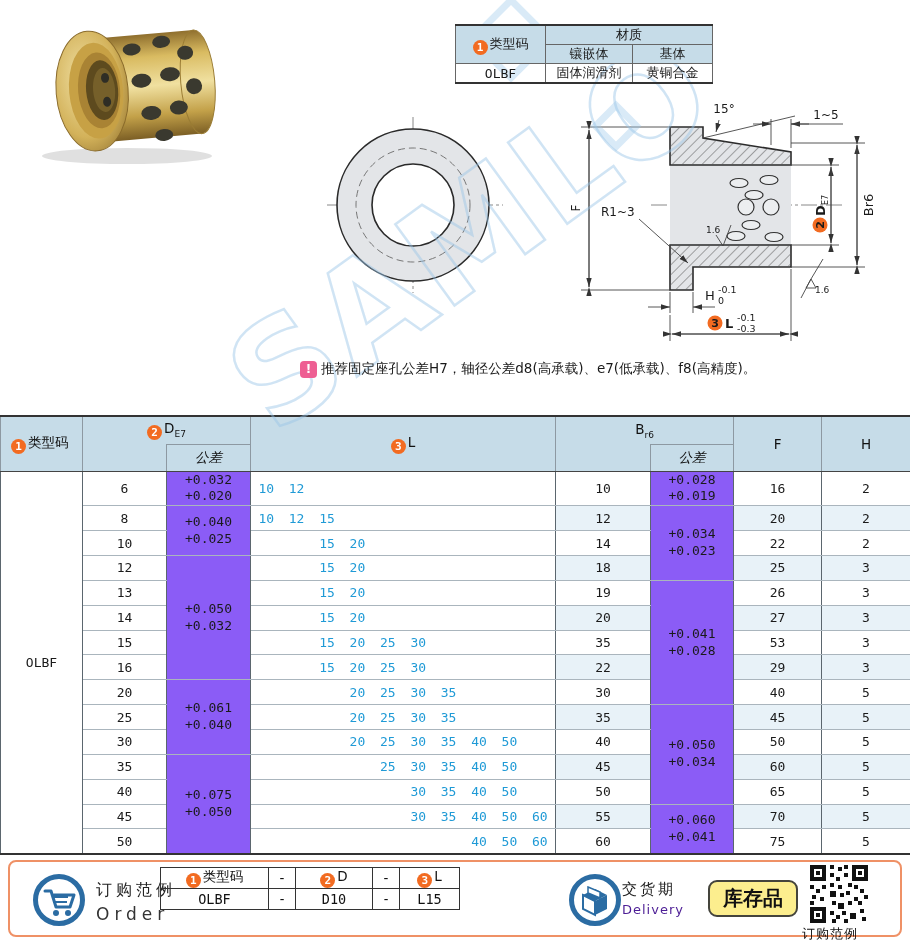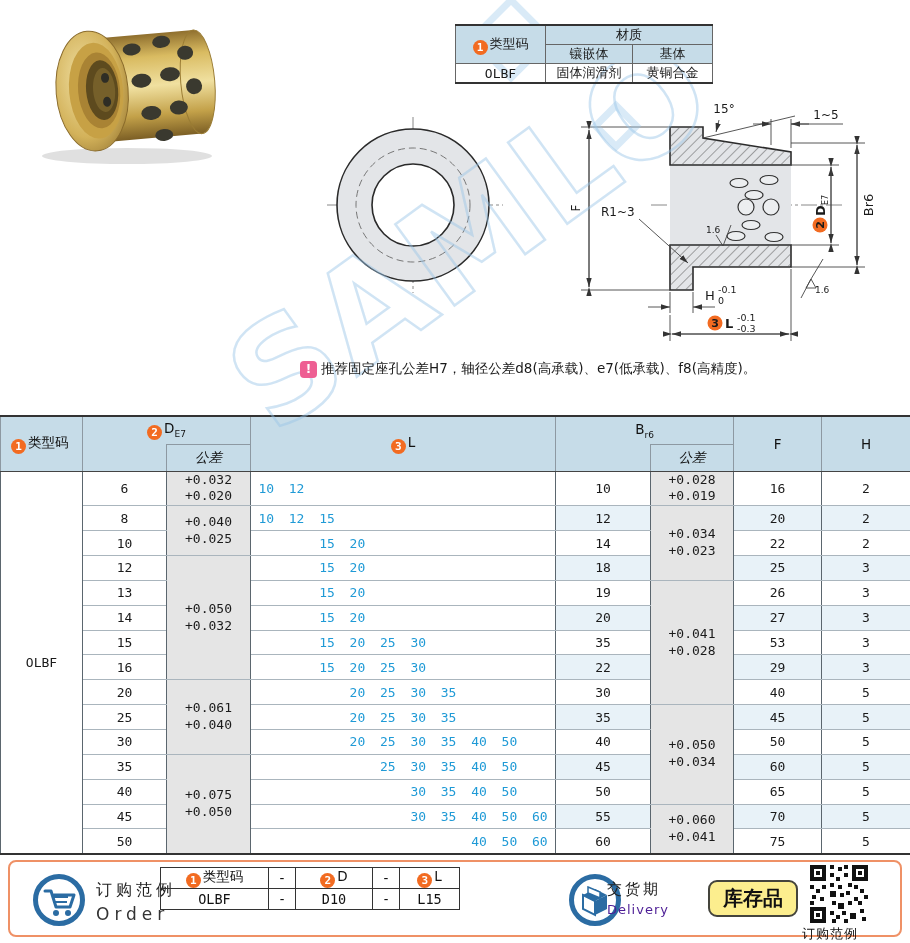--- a/index.html
+++ b/index.html
@@ -52,39 +52,39 @@
   .spec th.sub-empty { border-top:none; background:#c6dce8; }
   .spec thead tr.h2 th { border-bottom:1.5px solid #444; }
   .spec th[rowspan] { border-bottom:1.5px solid #444; }
   .spec sub { font-size:9px; }
   .spec tbody tr { height:24.87px; }
   .spec td { font-size:13px; text-align:center; color:#1a1a1a;
     border-top:1px solid #aab5bd; border-bottom:1px solid #aab5bd;
     border-left:1px solid #5b666e; border-right:1px solid #5b666e; }
   .typecode-cell { font-size:14px; color:#1f9ad6; font-family:"DejaVu Sans Mono",monospace; background:#fff; }
   .d-val { color:#1f9ad6; font-family:"DejaVu Sans Mono",monospace; }
-  .tol { font-size:12px; line-height:1.3; font-family:"DejaVu Sans Mono",monospace; background:#e5e5e5; }
+  .tol { font-size:12px; line-height:1.3; font-family:"DejaVu Sans Mono",monospace; background:#8b5cf6; }
   .num { font-family:"DejaVu Sans Mono",monospace; }
   .shade { background:#e8f2f8; }
   .l-cellwrap { padding:0; }
   .l-grid { display:grid; grid-template-columns:repeat(10,1fr); width:100%; }
   .l-val { color:#1f9ad6; font-family:"DejaVu Sans Mono",monospace; font-size:13px; text-align:center; }
 
   
   .footer { position:absolute; left:8px; top:860px; width:894px; height:77px;
     border:2px solid #ef9166; border-radius:8px; background:#fff; z-index:4; }
   .cart-icon { position:absolute; left:22px; top:11px; }
   .order-text { position:absolute; left:86px; top:18px; }
   .order-text .cn { font-size:16px; letter-spacing:4px; color:#222; }
   .order-text .en { font-size:17px; letter-spacing:5px; color:#333; margin-top:3px; }
   .order-table { position:absolute; left:150px; top:5px; border-collapse:collapse; table-layout:fixed; }
   .order-table td { border:1px solid #333; text-align:center; font-size:13.5px; height:21px; color:#111; }
   .order-table .pname { font-weight:bold; font-size:14px; }
   .deliv-icon { position:absolute; left:558px; top:11px; }
-  .deliv-text { position:absolute; left:597px; top:18px; }
+  .deliv-text { position:absolute; left:612px; top:18px; }
   .deliv-text .cn { font-size:15px; letter-spacing:3px; color:#222; }
   .deliv-text .en { font-size:13px; letter-spacing:1px; color:#4c1d95; margin-top:3px; }
   .stock-badge { position:absolute; left:698px; top:18px; background:#fcee8e; border:2px solid #44443c;
     border-radius:9px; padding:3px 13px; font-size:20px; font-weight:bold; color:#111; }
   .qr { position:absolute; left:798px; top:1px; }
   .qr-label { position:absolute; left:792px; top:63px; font-size:13px; color:#111; letter-spacing:1px; }
 </style>
 </head>
 <body>
 

